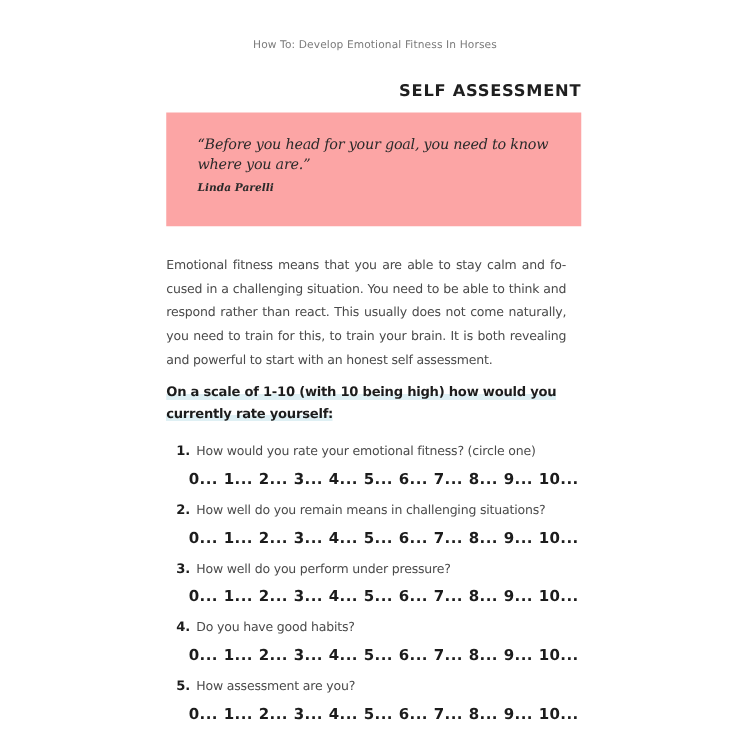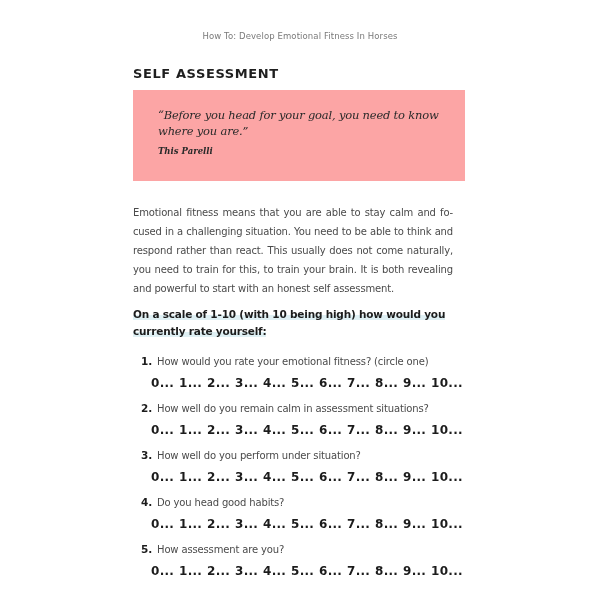--- a/index.html
+++ b/index.html
@@ -2,21 +2,21 @@
 <html><head>
 <meta charset="utf-8">
 <style>
   html, body { margin:0; padding:0; }
   body { width:600px; height:600px; background:#ffffff; position:relative; overflow:hidden;
          font-family:"DejaVu Sans", sans-serif; color:#3a3a3a; }
   .running-head { position:absolute; top:31px; left:0; width:600px; text-align:center;
          font-size:8.5px; color:#7a7a7a; letter-spacing:0.1px; }
   .page { position:absolute; left:133px; top:66px; width:332px; }
   .section-title { font-family:"DejaVu Sans", sans-serif; font-weight:bold; font-size:13px;
-         letter-spacing:0.6px; color:#1f1f1f; margin:0 0 9px 0; }
+         letter-spacing:0.6px; color:#1f1f1f; margin:0 0 9px 0;text-align:right; }
   .quote-box { background:#fca5a5; height:91px; padding:17px 20px 0 25px; box-sizing:border-box; }
   .quote-text { font-family:"DejaVu Serif", serif; font-style:italic; font-size:11.5px;
          line-height:16px; color:#2a2a2a; margin:0; letter-spacing:-0.2px; }
   .quote-author { font-family:"DejaVu Serif", serif; font-style:italic; font-weight:bold;
          font-size:8.5px; color:#2a2a2a; margin-top:7px; }
   .body-para { margin:22px 12px 0 0; font-size:10px; line-height:19px; color:#4a4a4a;
          text-align:justify; letter-spacing:-0.15px; }
   .prompt { margin:8px 0 14px 0; font-size:10.5px; line-height:17px; font-weight:bold; color:#1c1c1c;
          letter-spacing:-0.2px; }
   .prompt span { background:linear-gradient(to top, #dff0f4 0 5px, transparent 5px); }
@@ -31,21 +31,21 @@
 </head>
 <body>
 
 <div class="running-head">How To: Develop Emotional Fitness In Horses</div>
 
 <div class="page">
   <h2 class="section-title">SELF ASSESSMENT</h2>
 
   <div class="quote-box">
     <p class="quote-text">“Before you head for your goal, you need to know where you are.”</p>
-    <div class="quote-author">This Parelli</div>
+    <div class="quote-author">Linda Parelli</div>
   </div>
 
   <p class="body-para">Emotional fitness means that you are able to stay calm and fo­cused in a challenging situation. You need to be able to think and respond rather than react. This usually does not come naturally, you need to train for this, to train your brain. It is both revealing and powerful to start with an honest self assessment.</p>
 
   <p class="prompt"><span>On a scale of 1-10 (with 10 being high) how would you currently rate yourself:</span></p>
 
   <div class="questions" id="questions">
       <div class="q">
         <div class="q-line"><span class="q-num">1.</span> <span>How would you rate your emotional fitness? (circle one)</span></div>
         <div class="scale">
@@ -56,53 +56,53 @@
           <span class="scale-item">4...</span>
           <span class="scale-item">5...</span>
           <span class="scale-item">6...</span>
           <span class="scale-item">7...</span>
           <span class="scale-item">8...</span>
           <span class="scale-item">9...</span>
           <span class="scale-item last">10...</span>
         </div>
       </div>
       <div class="q">
-        <div class="q-line"><span class="q-num">2.</span> <span>How well do you remain calm in assessment situations?</span></div>
+        <div class="q-line"><span class="q-num">2.</span> <span>How well do you remain means in challenging situations?</span></div>
         <div class="scale">
           <span class="scale-item">0...</span>
           <span class="scale-item">1...</span>
           <span class="scale-item">2...</span>
           <span class="scale-item">3...</span>
           <span class="scale-item">4...</span>
           <span class="scale-item">5...</span>
           <span class="scale-item">6...</span>
           <span class="scale-item">7...</span>
           <span class="scale-item">8...</span>
           <span class="scale-item">9...</span>
           <span class="scale-item last">10...</span>
         </div>
       </div>
       <div class="q">
-        <div class="q-line"><span class="q-num">3.</span> <span>How well do you perform under situation?</span></div>
+        <div class="q-line"><span class="q-num">3.</span> <span>How well do you perform under pressure?</span></div>
         <div class="scale">
           <span class="scale-item">0...</span>
           <span class="scale-item">1...</span>
           <span class="scale-item">2...</span>
           <span class="scale-item">3...</span>
           <span class="scale-item">4...</span>
           <span class="scale-item">5...</span>
           <span class="scale-item">6...</span>
           <span class="scale-item">7...</span>
           <span class="scale-item">8...</span>
           <span class="scale-item">9...</span>
           <span class="scale-item last">10...</span>
         </div>
       </div>
       <div class="q">
-        <div class="q-line"><span class="q-num">4.</span> <span>Do you head good habits?</span></div>
+        <div class="q-line"><span class="q-num">4.</span> <span>Do you have good habits?</span></div>
         <div class="scale">
           <span class="scale-item">0...</span>
           <span class="scale-item">1...</span>
           <span class="scale-item">2...</span>
           <span class="scale-item">3...</span>
           <span class="scale-item">4...</span>
           <span class="scale-item">5...</span>
           <span class="scale-item">6...</span>
           <span class="scale-item">7...</span>
           <span class="scale-item">8...</span>

